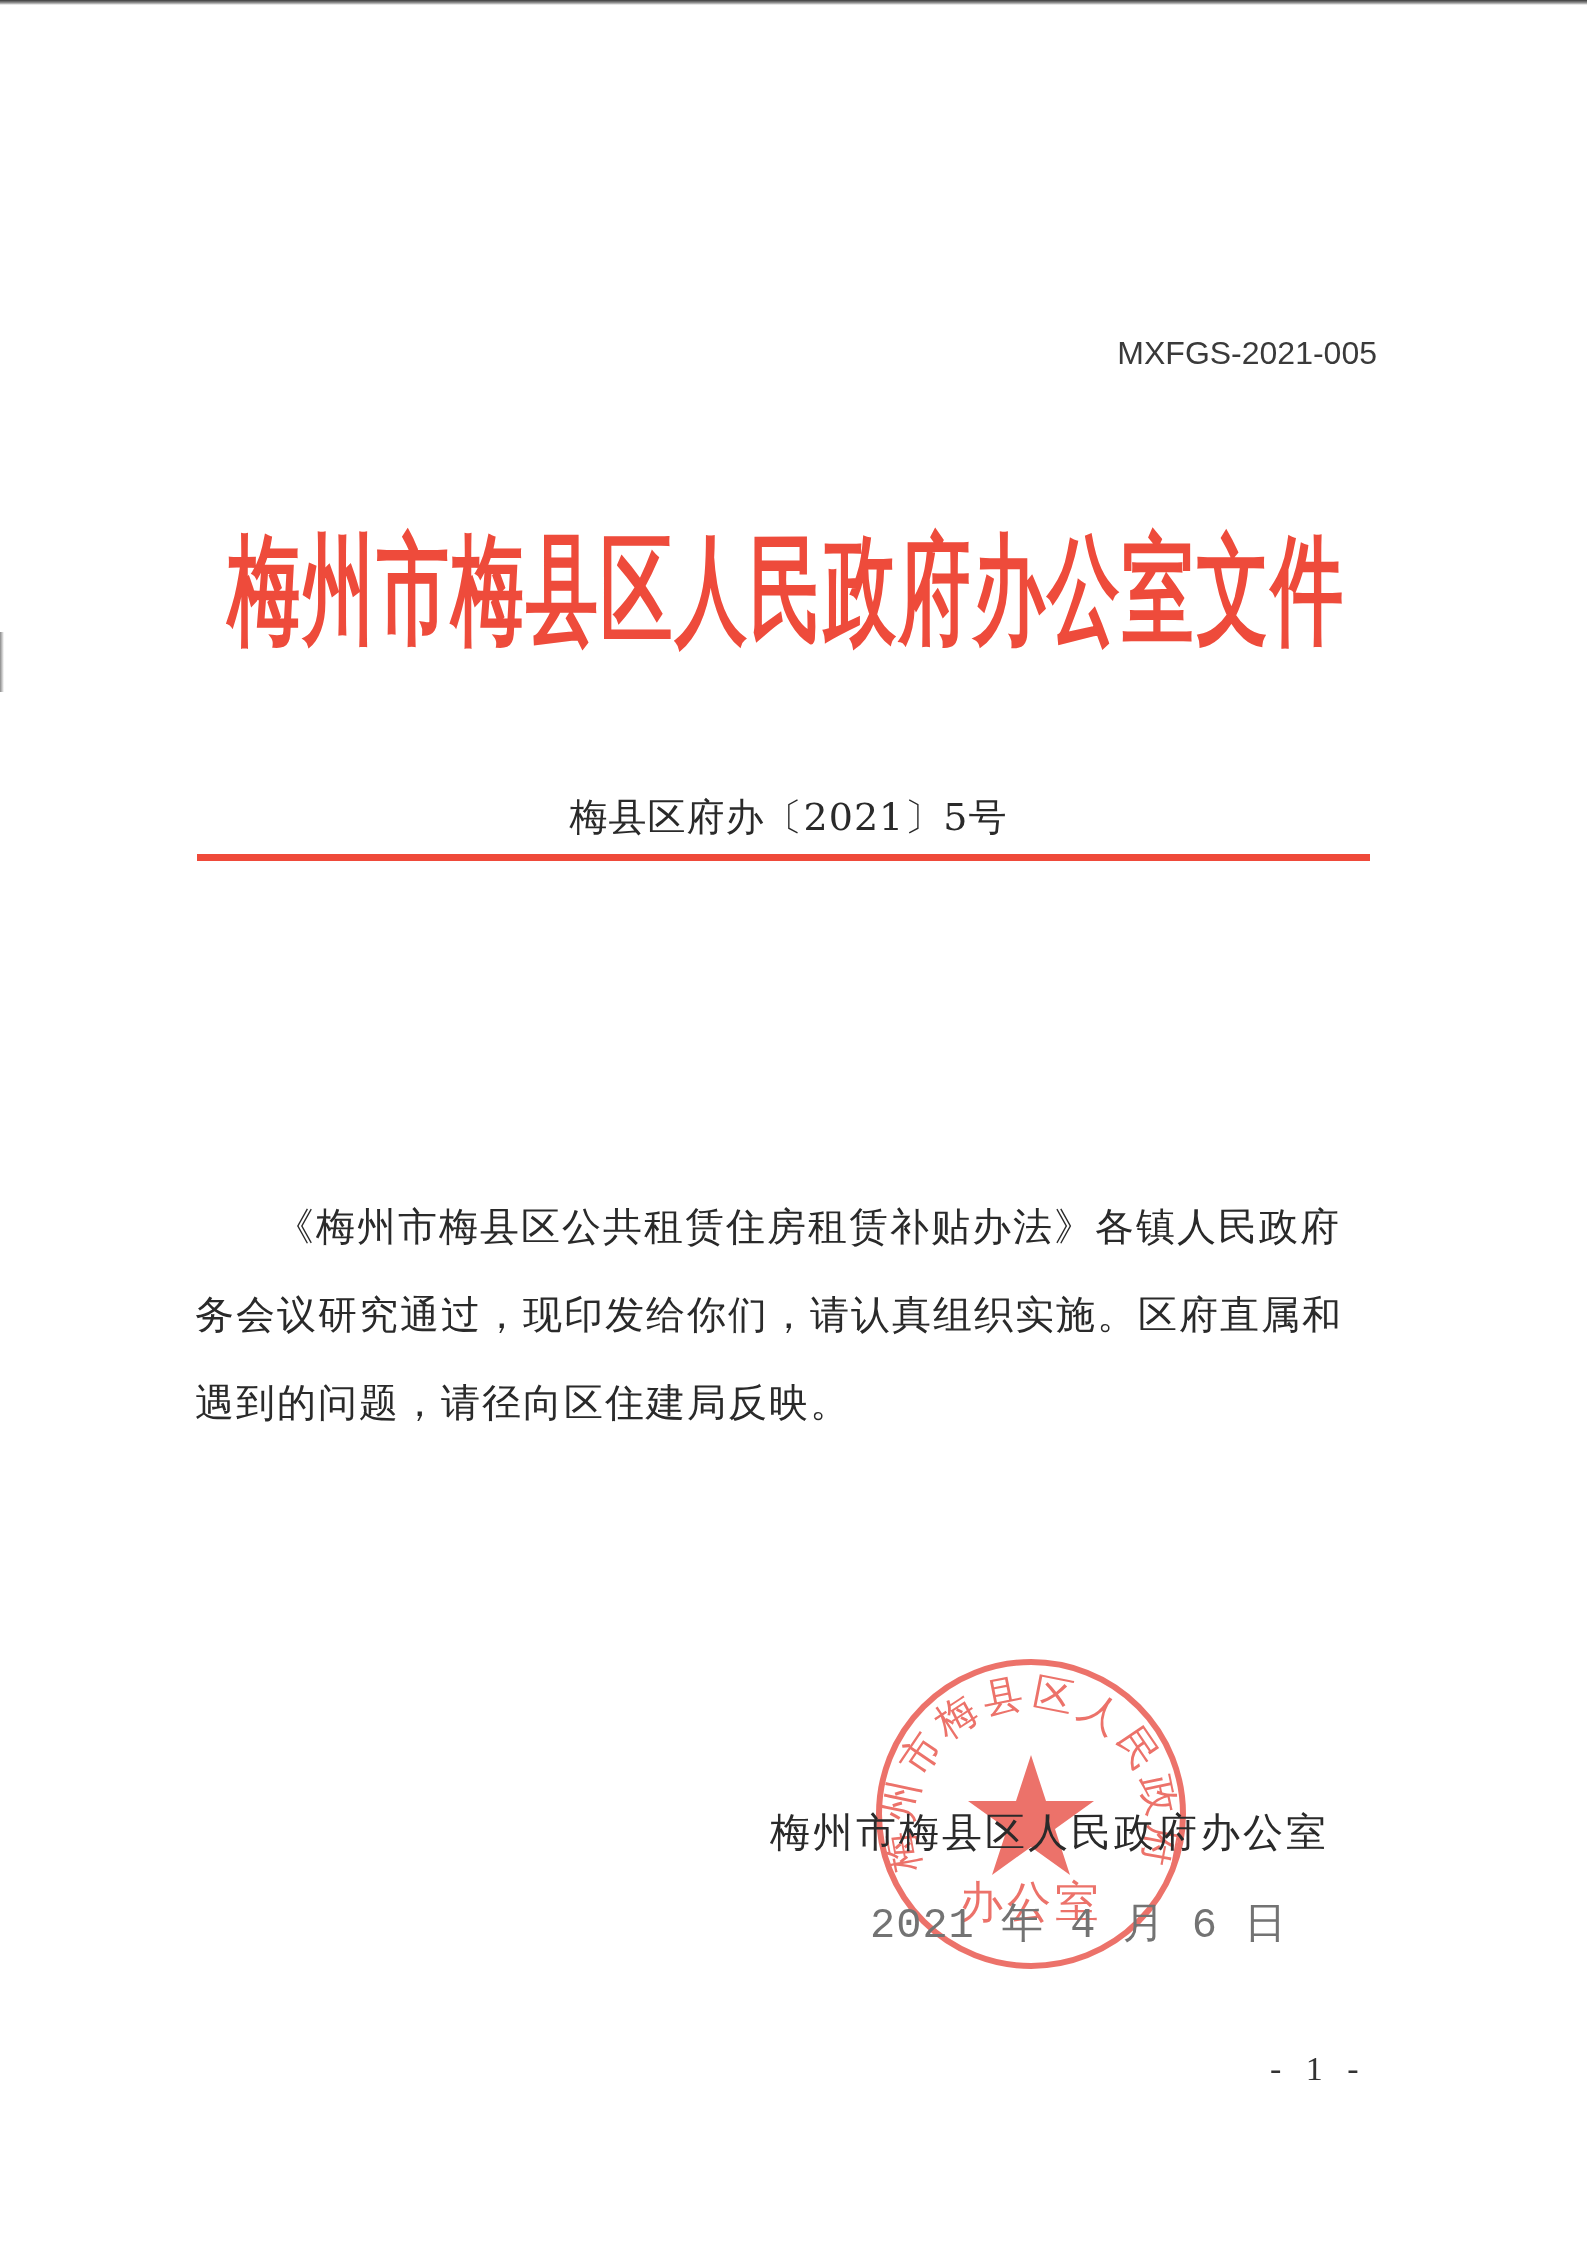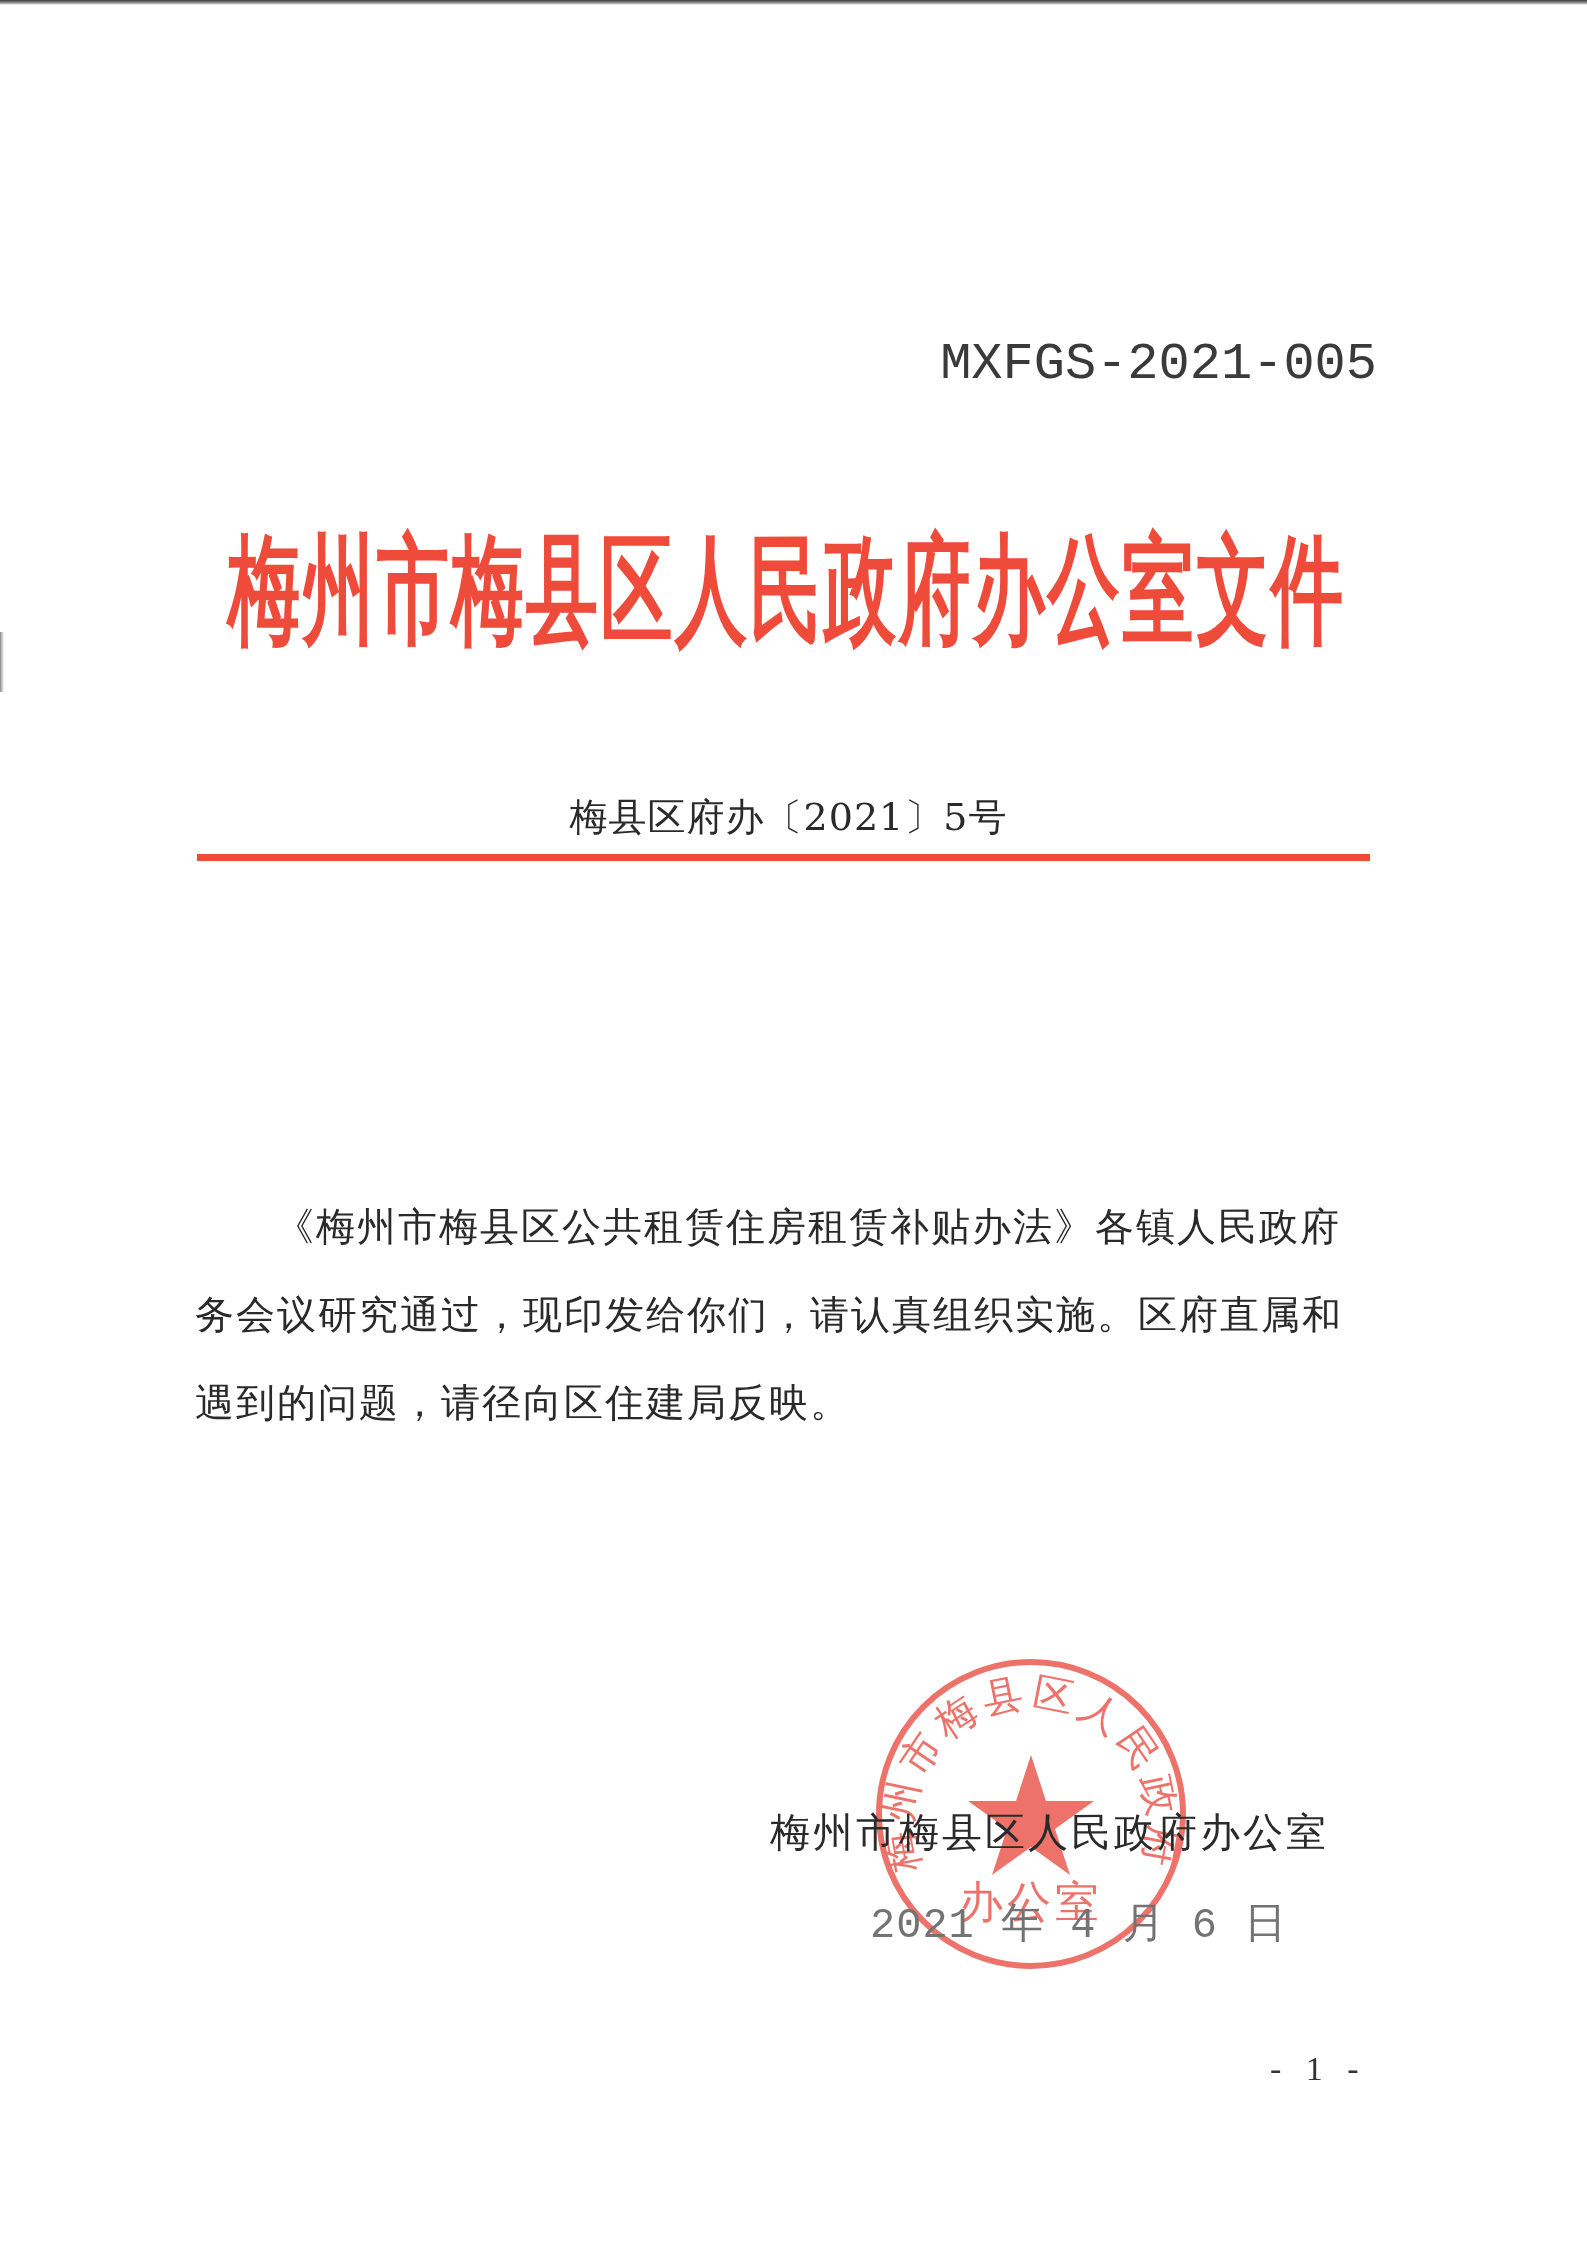--- a/index.html
+++ b/index.html
@@ -24,22 +24,22 @@
     .scan-edge-left {
       position: absolute;
       left: 0; top: 632px;
       width: 4px; height: 60px;
       background: linear-gradient(to right, #8a8a8a, #ffffff);
     }
     .doc-code {
       position: absolute;
       right: 210px;
       top: 335px;
-      font-family: Liberation Mono, monospace;
-      font-size: 52px;
+      font-family: Liberation Sans, sans-serif;
+      font-size: 32px;
       color: #3a3a3a;
       letter-spacing: 0px;
       white-space: nowrap;
     }
     .header-title {
       position: absolute;
       left: 228px;
       top: 520px;
       width: 1115px;
       height: 140px;

